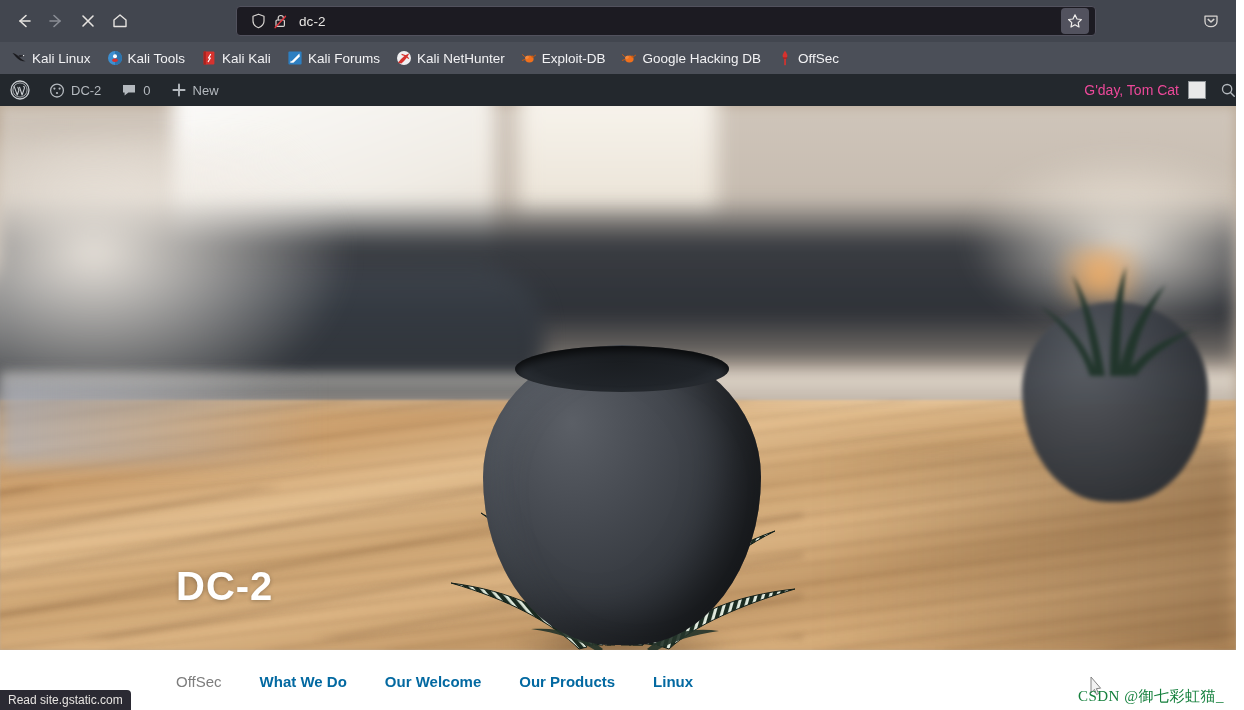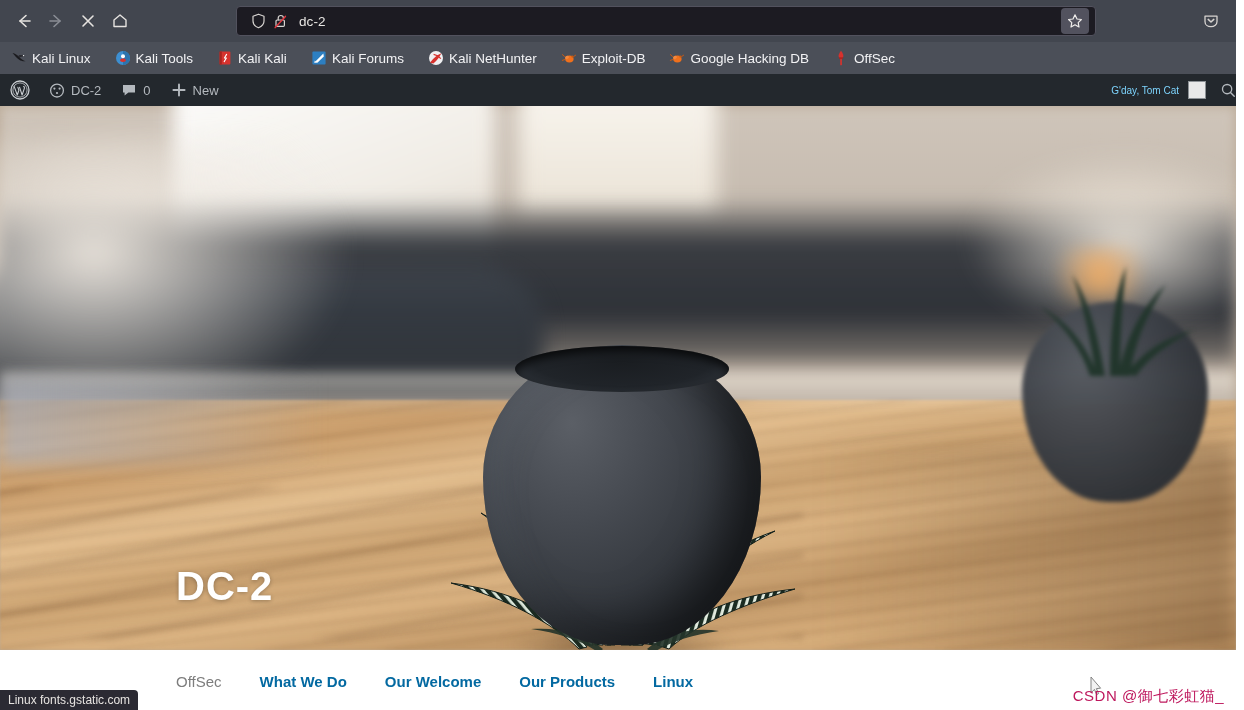--- a/index.html
+++ b/index.html
@@ -61,21 +61,21 @@
     display: flex; align-items: center;
   }
   .pocket-btn { width: 30px; height: 28px; display: flex; align-items: center; justify-content: center; }
 
   
   .bookmarks-bar {
     height: 32px; width: 100%;
     background: #4b4f58;
     display: flex; align-items: center;
     padding-left: 6px;
-    gap: 12px;
+    gap: 4px;
   }
   .bm {
     display: flex; align-items: center;
     height: 24px;
     padding: 0 7px 0 5px;
     border-radius: 3px;
     gap: 5px;
     white-space: nowrap;
   }
   .bm-label { color: #f2f2f4; font-size: 13.5px; }
@@ -94,21 +94,21 @@
     height: 32px; gap: 6px;
     padding: 0 10px;
     color: #b4b9be;
     white-space: nowrap;
   }
   .wp-logo-item { padding: 0 9px 0 10px; }
   .wp-right {
     position: absolute; right: 0; top: 0; height: 32px;
     display: flex; align-items: center;
   }
-  .wp-greeting { color: #7dd3fc; font-size: 10px; padding-right: 9px; }
+  .wp-greeting { color: #ec4899; font-size: 14px; padding-right: 9px; }
   .wp-avatar {
     width: 18px; height: 18px;
     background: #e9e9e9;
     border: 1px solid #8d9296;
   }
   .wp-search-cut {
     width: 16px; height: 32px;
     display: flex; align-items: center;
     overflow: hidden;
     margin-left: 14px;
@@ -297,25 +297,25 @@
     font-size: 15px;
     color: #0369a1;
     font-weight: bold;
     margin-right: 38px;
     white-space: nowrap;
   }
   .nav-link.muted { color: #7d7d7d; font-weight: normal; }
 
   .watermark {
     position: absolute; right: 12px; bottom: 6px;
-    color: #be185d;
+    color: #15803d;
     font-size: 15px;
     letter-spacing: .5px;
     white-space: nowrap;
-    font-family: Liberation Sans, sans-serif;
+    font-family: Liberation Serif, serif;
   }
   .cursor-arrow { position: absolute; right: 134px; bottom: 14px; }
 
   
   .statusbar {
     position: absolute; left: 0; bottom: 0;
     height: 20px;
     background: #2b2a33;
     color: #e6e3e0;
     font-size: 12px;
@@ -599,15 +599,15 @@
     <a class="nav-link">Our Products</a>
     <a class="nav-link">Linux</a>
 
     <svg class="cursor-arrow" width="14" height="22" viewBox="0 0 14 22">
       <path d="M3 1 L3 17 L6.4 13.4 L8.6 18.6 L10.6 17.6 L8.4 12.6 L12.6 12.2 Z" fill="#f2f2f2" stroke="#777" stroke-width=".9" stroke-linejoin="round"></path>
     </svg>
 
     <div class="watermark">CSDN @御七彩虹猫_</div>
   </div>
 
-  <div class="statusbar">Linux fonts.gstatic.com</div>
+  <div class="statusbar">Read site.gstatic.com</div>
 
 </div>
 
 </body></html>

